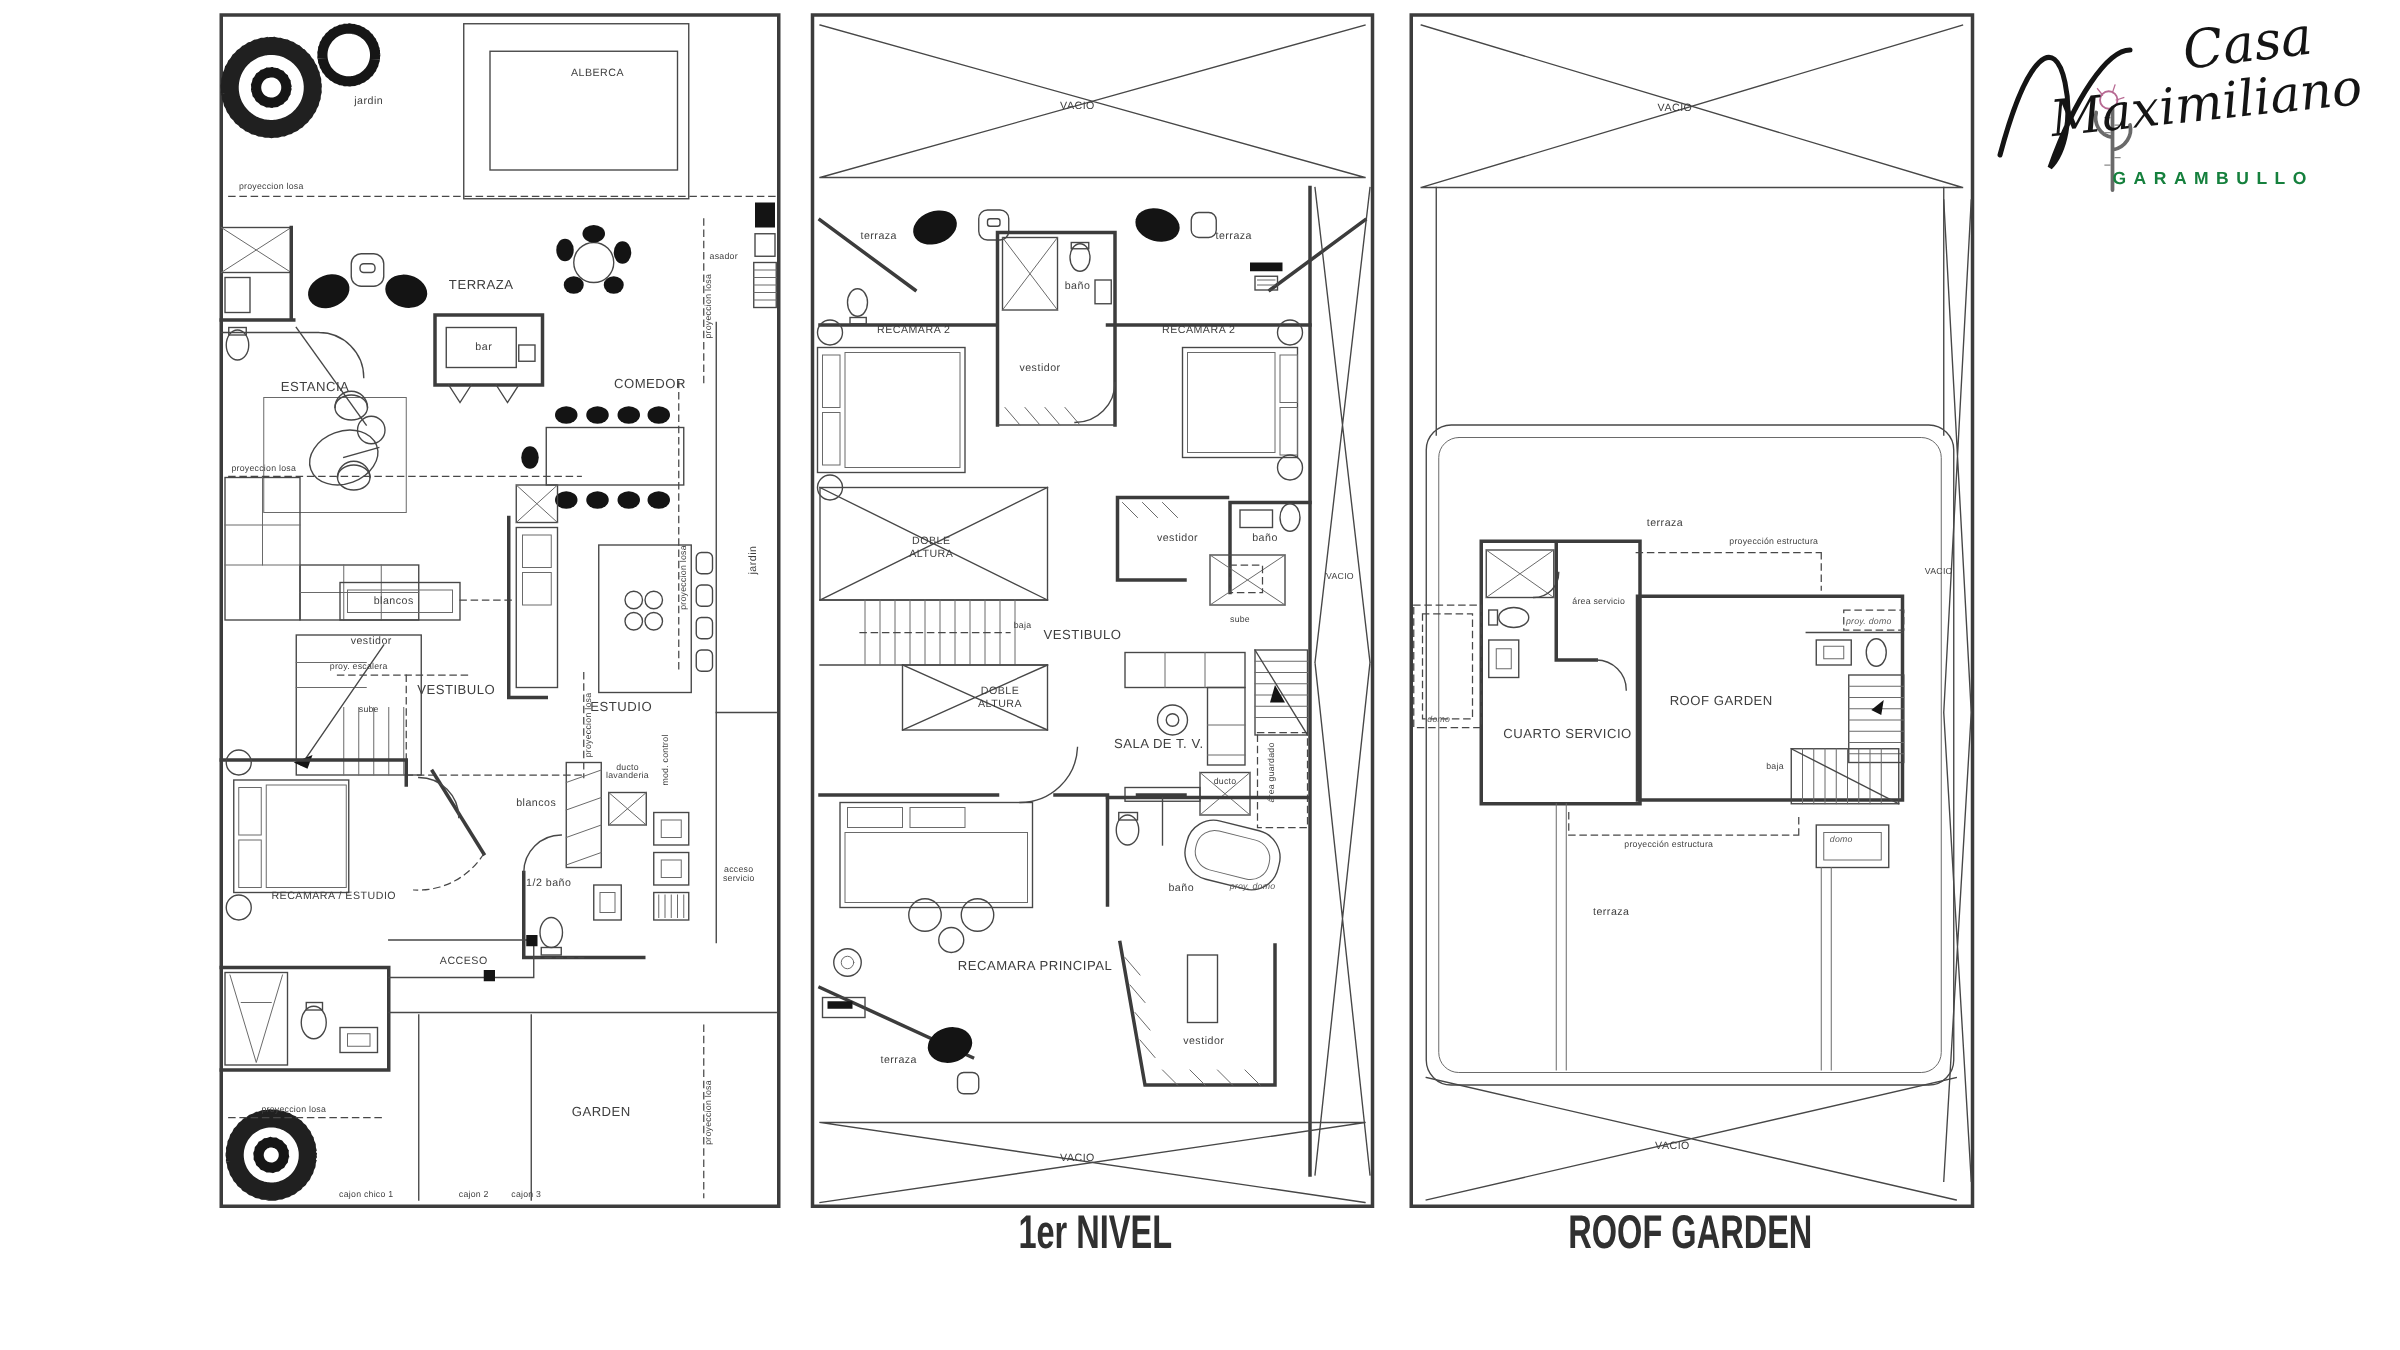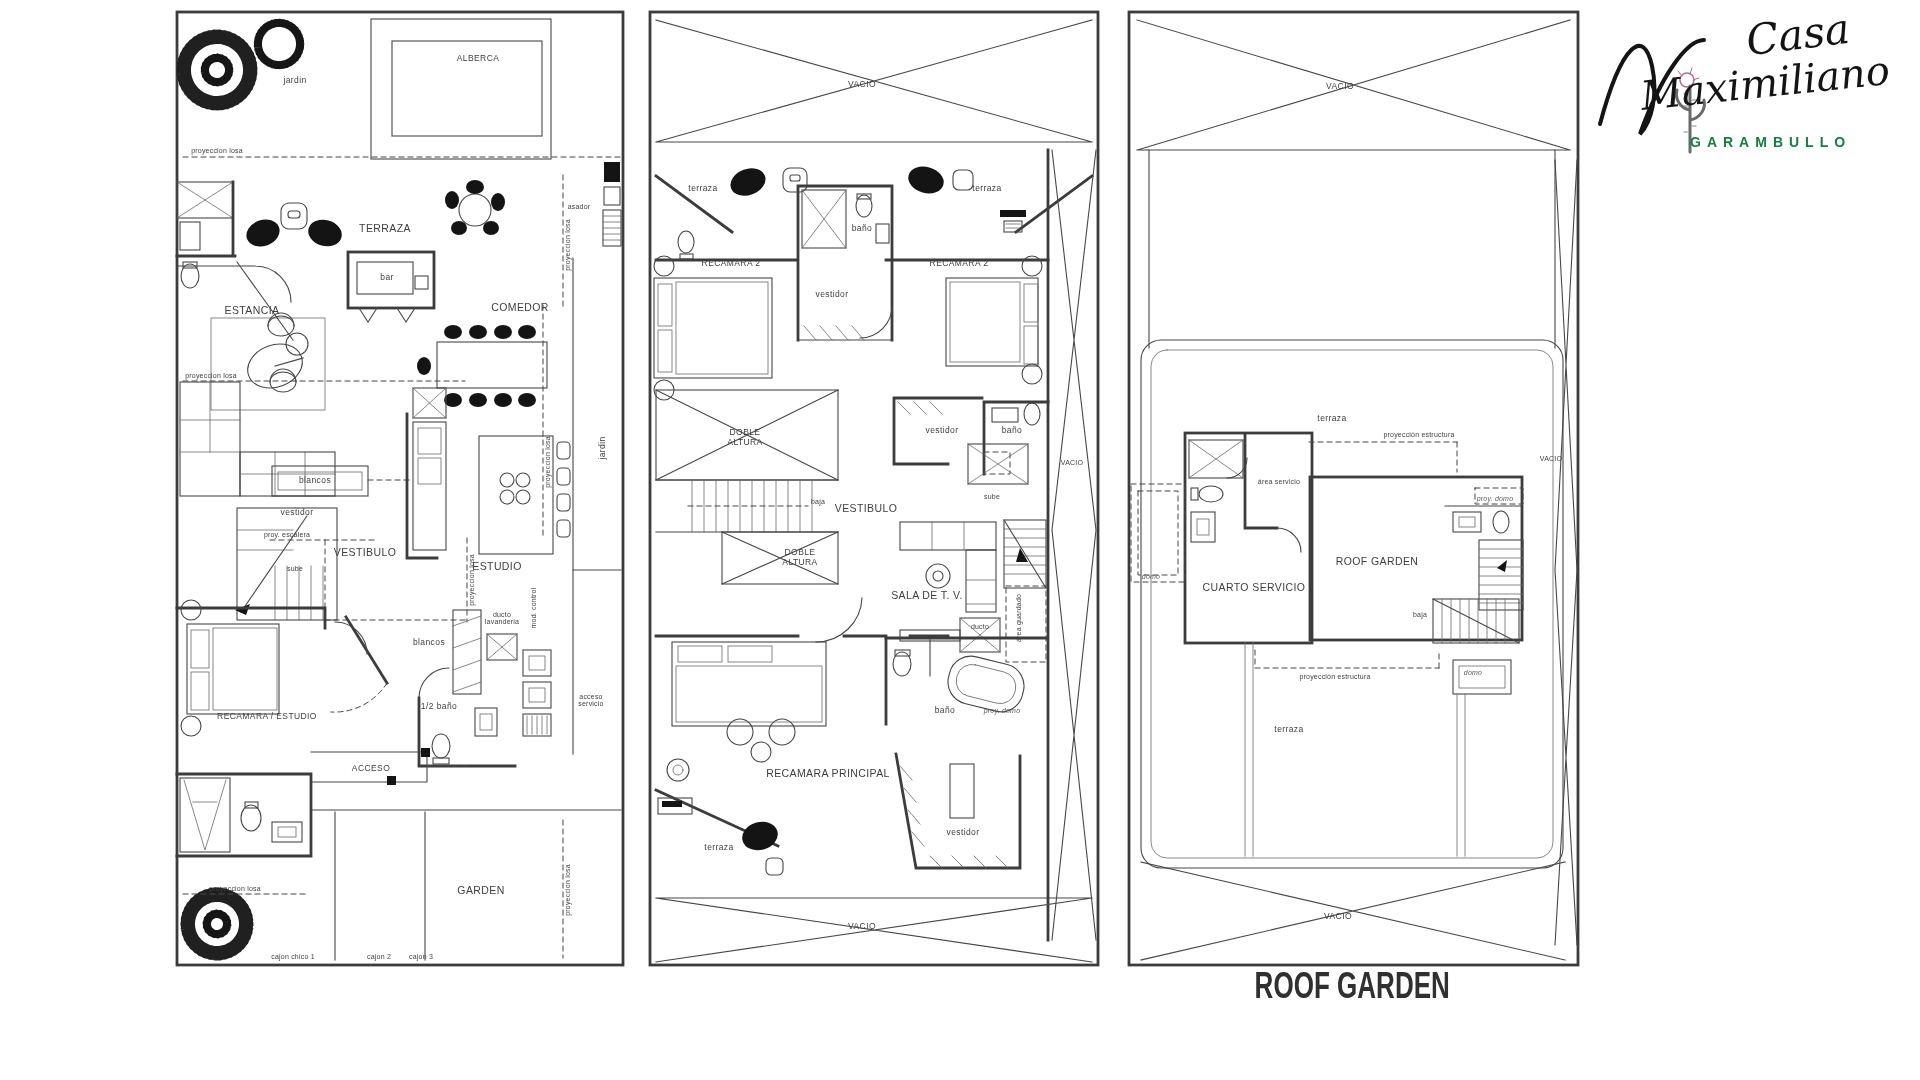--- a/index.html
+++ b/index.html
@@ -417,20 +417,21 @@
     <span class="lbl xs it" style="left:368px;top:488px">proy. domo</span>
     <span class="lbl xs it" style="left:24px;top:566px">domo</span>
     <span class="lbl xs" style="left:293px;top:604px">baja</span>
     <span class="lbl xs" style="left:424px;top:448px">VACIO</span>
     <span class="lbl xs" style="left:208px;top:666px">proyección estructura</span>
     <span class="lbl xs it" style="left:346px;top:662px">domo</span>
     <span class="lbl sm" style="left:162px;top:719px">terraza</span>
     <span class="lbl sm" style="left:211px;top:906px">VACIO</span>
   </div>
 
+  <div class="floor-title" style="left:736px;"><span>1er NIVEL</span></div>
   <div class="floor-title" style="left:1212px;"><span>ROOF GARDEN</span></div>
 
   <div id="logo">
     <svg width="310" height="160" viewBox="0 0 310 160" style="position:absolute;left:0;top:0;">
       <path d="M6 110 C28 28 50 14 58 52 C64 80 58 108 46 120 C66 64 92 26 110 26" style="stroke:#141414;stroke-width:4;fill:none;stroke-linecap:round;"></path>
       <path d="M96 72 V138 M96 96 C85 94 81 84 83 76 M96 106 C107 104 112 94 110 86" style="stroke:#6a6a6a;stroke-width:3;fill:none;stroke-linecap:round;"></path>
       <path d="M90 80 h4 M90 92 h4 M98 86 h4 M98 112 h4 M90 118 h4" style="stroke:#8a8a8a;stroke-width:1;"></path>
       <circle cx="93" cy="66" r="7" style="fill:none;stroke:#b86a93;stroke-width:1.5;"></circle>
       <path d="M88 62 l-4 -5 M96 60 l2 -6 M99 66 l6 -2" style="stroke:#b86a93;stroke-width:1;"></path>
     </svg>

